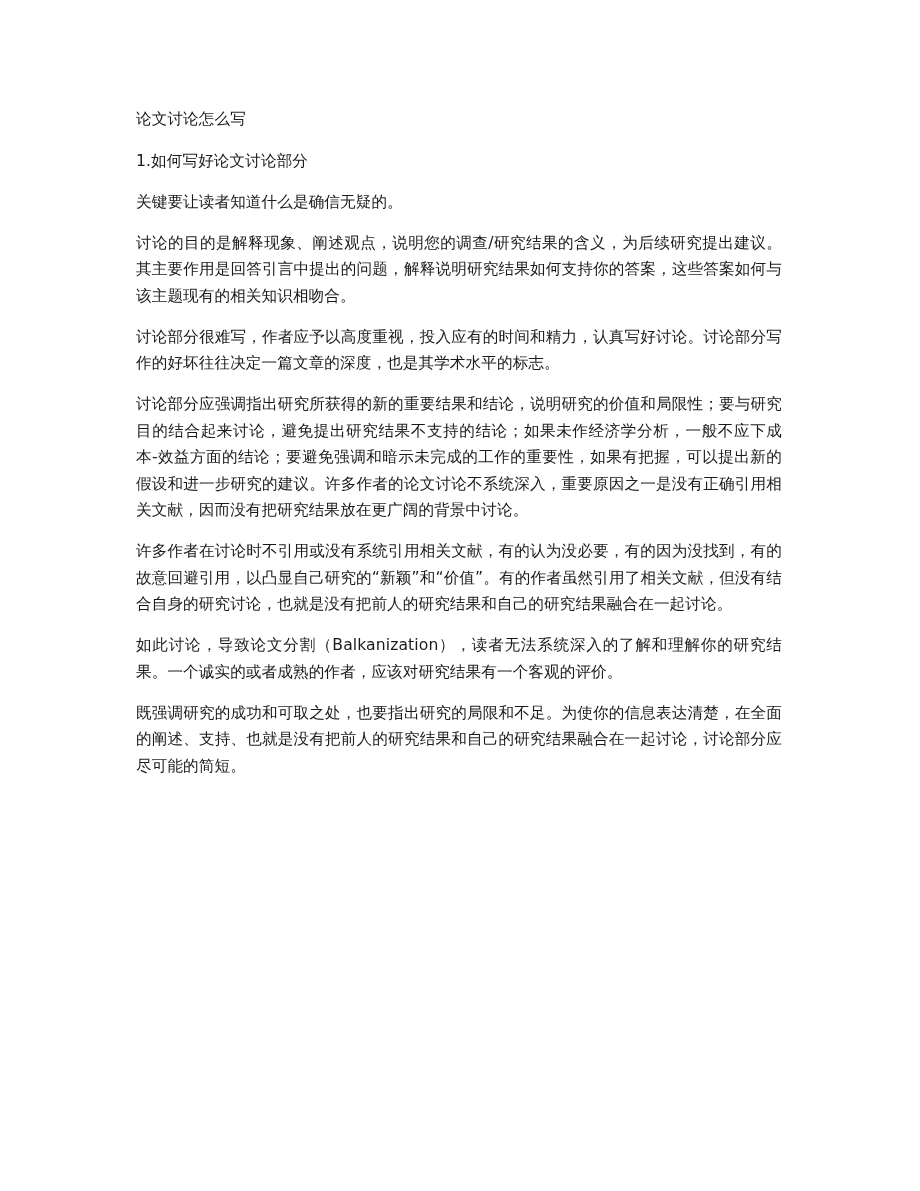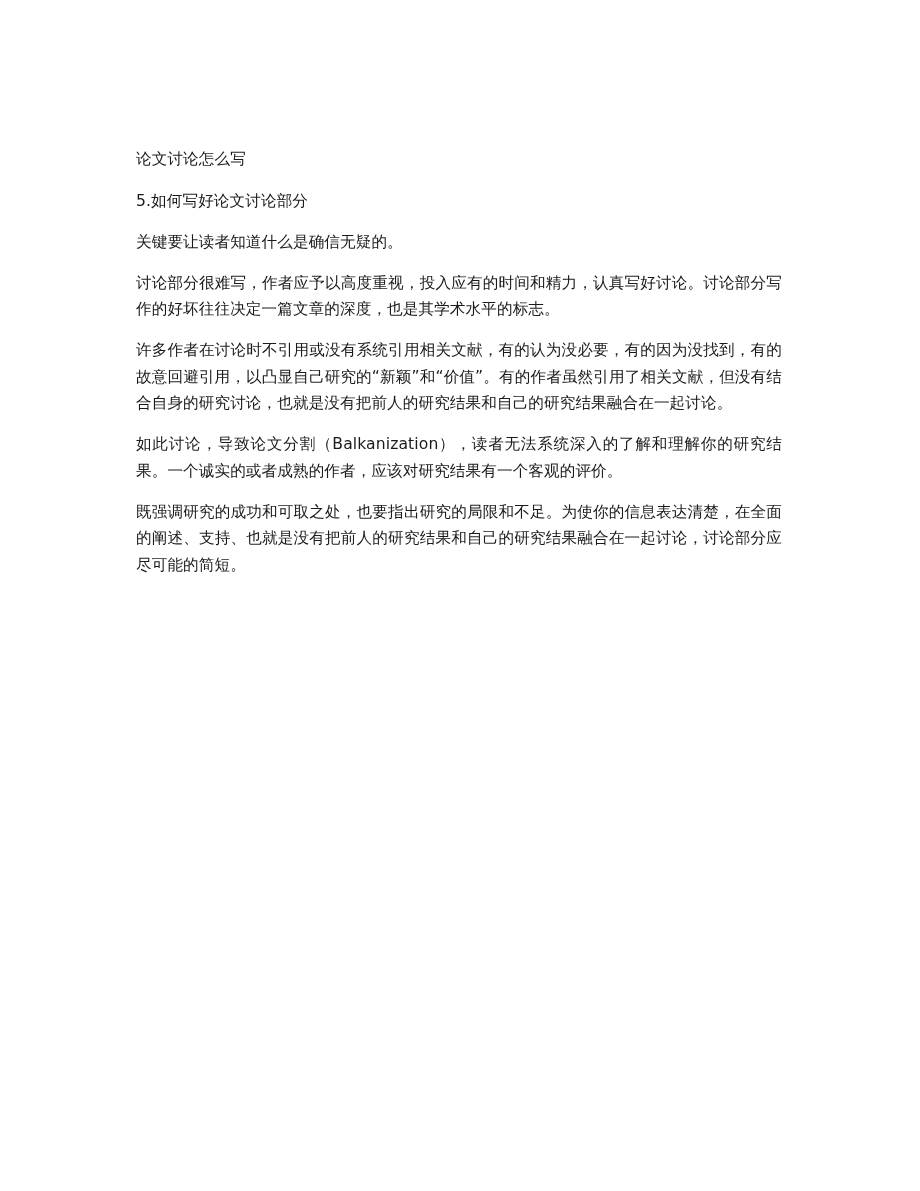--- a/index.html
+++ b/index.html
@@ -24,27 +24,28 @@
     .para {
       font-size: 15.6px;
       line-height: 26.5px;
       margin: 0 0 14.5px 0;
       letter-spacing: 0.1px;
       text-align: justify;
       word-break: break-all;
     }
     .title {
       margin-bottom: 15px;
-      margin-top: 40px;
     }
   </style>
 </head>
 <body>
 
 <div class="page">
   <p class="para title">论文讨论怎么写</p>
-  <p class="para">5.如何写好论文讨论部分</p>
+  <p class="para">1.如何写好论文讨论部分</p>
   <p class="para">关键要让读者知道什么是确信无疑的。</p>
+  <p class="para">讨论的目的是解释现象、阐述观点，说明您的调查/研究结果的含义，为后续研究提出建议。其主要作用是回答引言中提出的问题，解释说明研究结果如何支持你的答案，这些答案如何与该主题现有的相关知识相吻合。</p>
   <p class="para">讨论部分很难写，作者应予以高度重视，投入应有的时间和精力，认真写好讨论。讨论部分写作的好坏往往决定一篇文章的深度，也是其学术水平的标志。</p>
+  <p class="para">讨论部分应强调指出研究所获得的新的重要结果和结论，说明研究的价值和局限性；要与研究目的结合起来讨论，避免提出研究结果不支持的结论；如果未作经济学分析，一般不应下成本-效益方面的结论；要避免强调和暗示未完成的工作的重要性，如果有把握，可以提出新的假设和进一步研究的建议。许多作者的论文讨论不系统深入，重要原因之一是没有正确引用相关文献，因而没有把研究结果放在更广阔的背景中讨论。</p>
   <p class="para">许多作者在讨论时不引用或没有系统引用相关文献，有的认为没必要，有的因为没找到，有的故意回避引用，以凸显自己研究的“新颖”和“价值”。有的作者虽然引用了相关文献，但没有结合自身的研究讨论，也就是没有把前人的研究结果和自己的研究结果融合在一起讨论。</p>
   <p class="para">如此讨论，导致论文分割（Balkanization），读者无法系统深入的了解和理解你的研究结果。一个诚实的或者成熟的作者，应该对研究结果有一个客观的评价。</p>
   <p class="para">既强调研究的成功和可取之处，也要指出研究的局限和不足。为使你的信息表达清楚，在全面的阐述、支持、也就是没有把前人的研究结果和自己的研究结果融合在一起讨论，讨论部分应尽可能的简短。</p>
 </div>
 
 </body></html>

